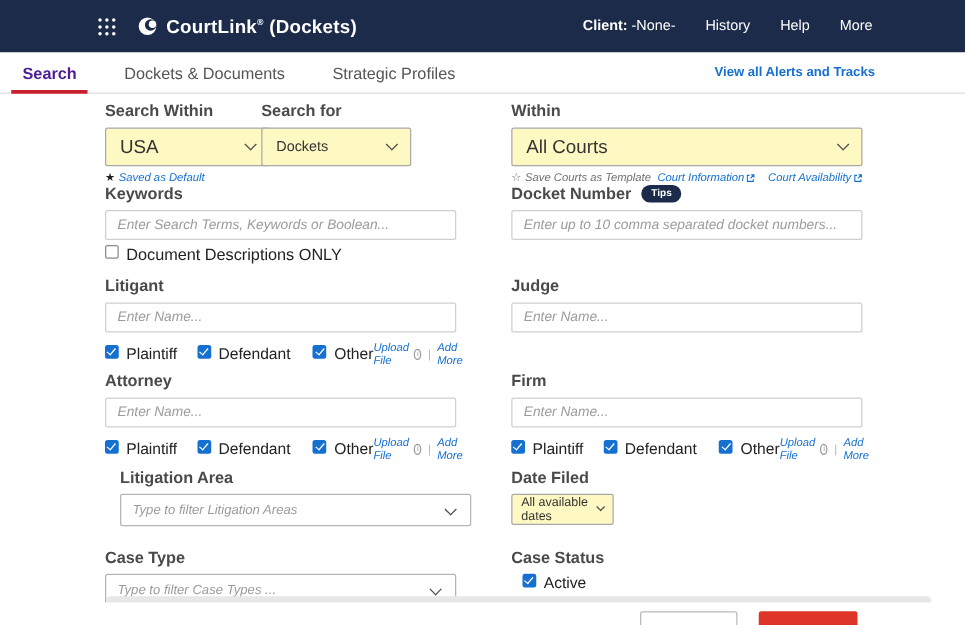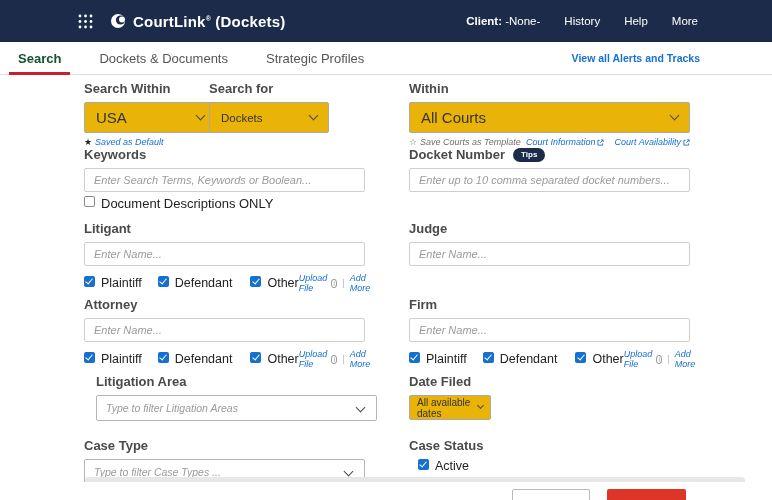--- a/index.html
+++ b/index.html
@@ -25,33 +25,33 @@
   
   .tabbar {
     position:absolute; left:0; top:42px; width:772px; height:33px;
     background:#fff; border-bottom:1px solid #ddd;
     display:flex; align-items:stretch; padding-left:9px;
   }
   .tab {
     position:relative; display:flex; align-items:center;
     padding:0 9px; margin-right:20px; font-size:13px; color:#555; cursor:pointer;
   }
-  .tab.active { color:#14532d; font-weight:bold; }
+  .tab.active { color:#4c1d95; font-weight:bold; }
   .tab.active::after {
     content:""; position:absolute; left:0; right:0; bottom:-1px; height:3px; background:#c8202f;
   }
   .alerts-link {
     margin-left:auto; margin-right:72px; align-self:center;
     font-size:10.5px; font-weight:bold; color:#1570d0; cursor:pointer; text-decoration:none;
   }
   
   .field { position:absolute; }
   .flabel { font-size:13px; font-weight:600; color:#4a4a4a; margin-bottom:6px; display:flex; align-items:center; gap:8px; }
   .selbox {
-    border:1px solid #a9a9a9; border-radius:2px; background:#eab308;
+    border:1px solid #a9a9a9; border-radius:2px; background:#fef9c3;
     display:flex; align-items:center; padding:0 11px; cursor:pointer; color:#333;
   }
   .chev {
     width:7px; height:7px; border-right:1.6px solid #4a4a4a; border-bottom:1.6px solid #4a4a4a;
     transform:rotate(45deg); margin-left:auto; margin-top:-4px; flex:none;
   }
   .tinput {
     width:100%; height:24px; border:1px solid #cfcfcf; border-radius:2px;
     padding:0 9px; font-size:11px; color:#333; background:#fff;
     font-family:"Liberation Sans", sans-serif;

